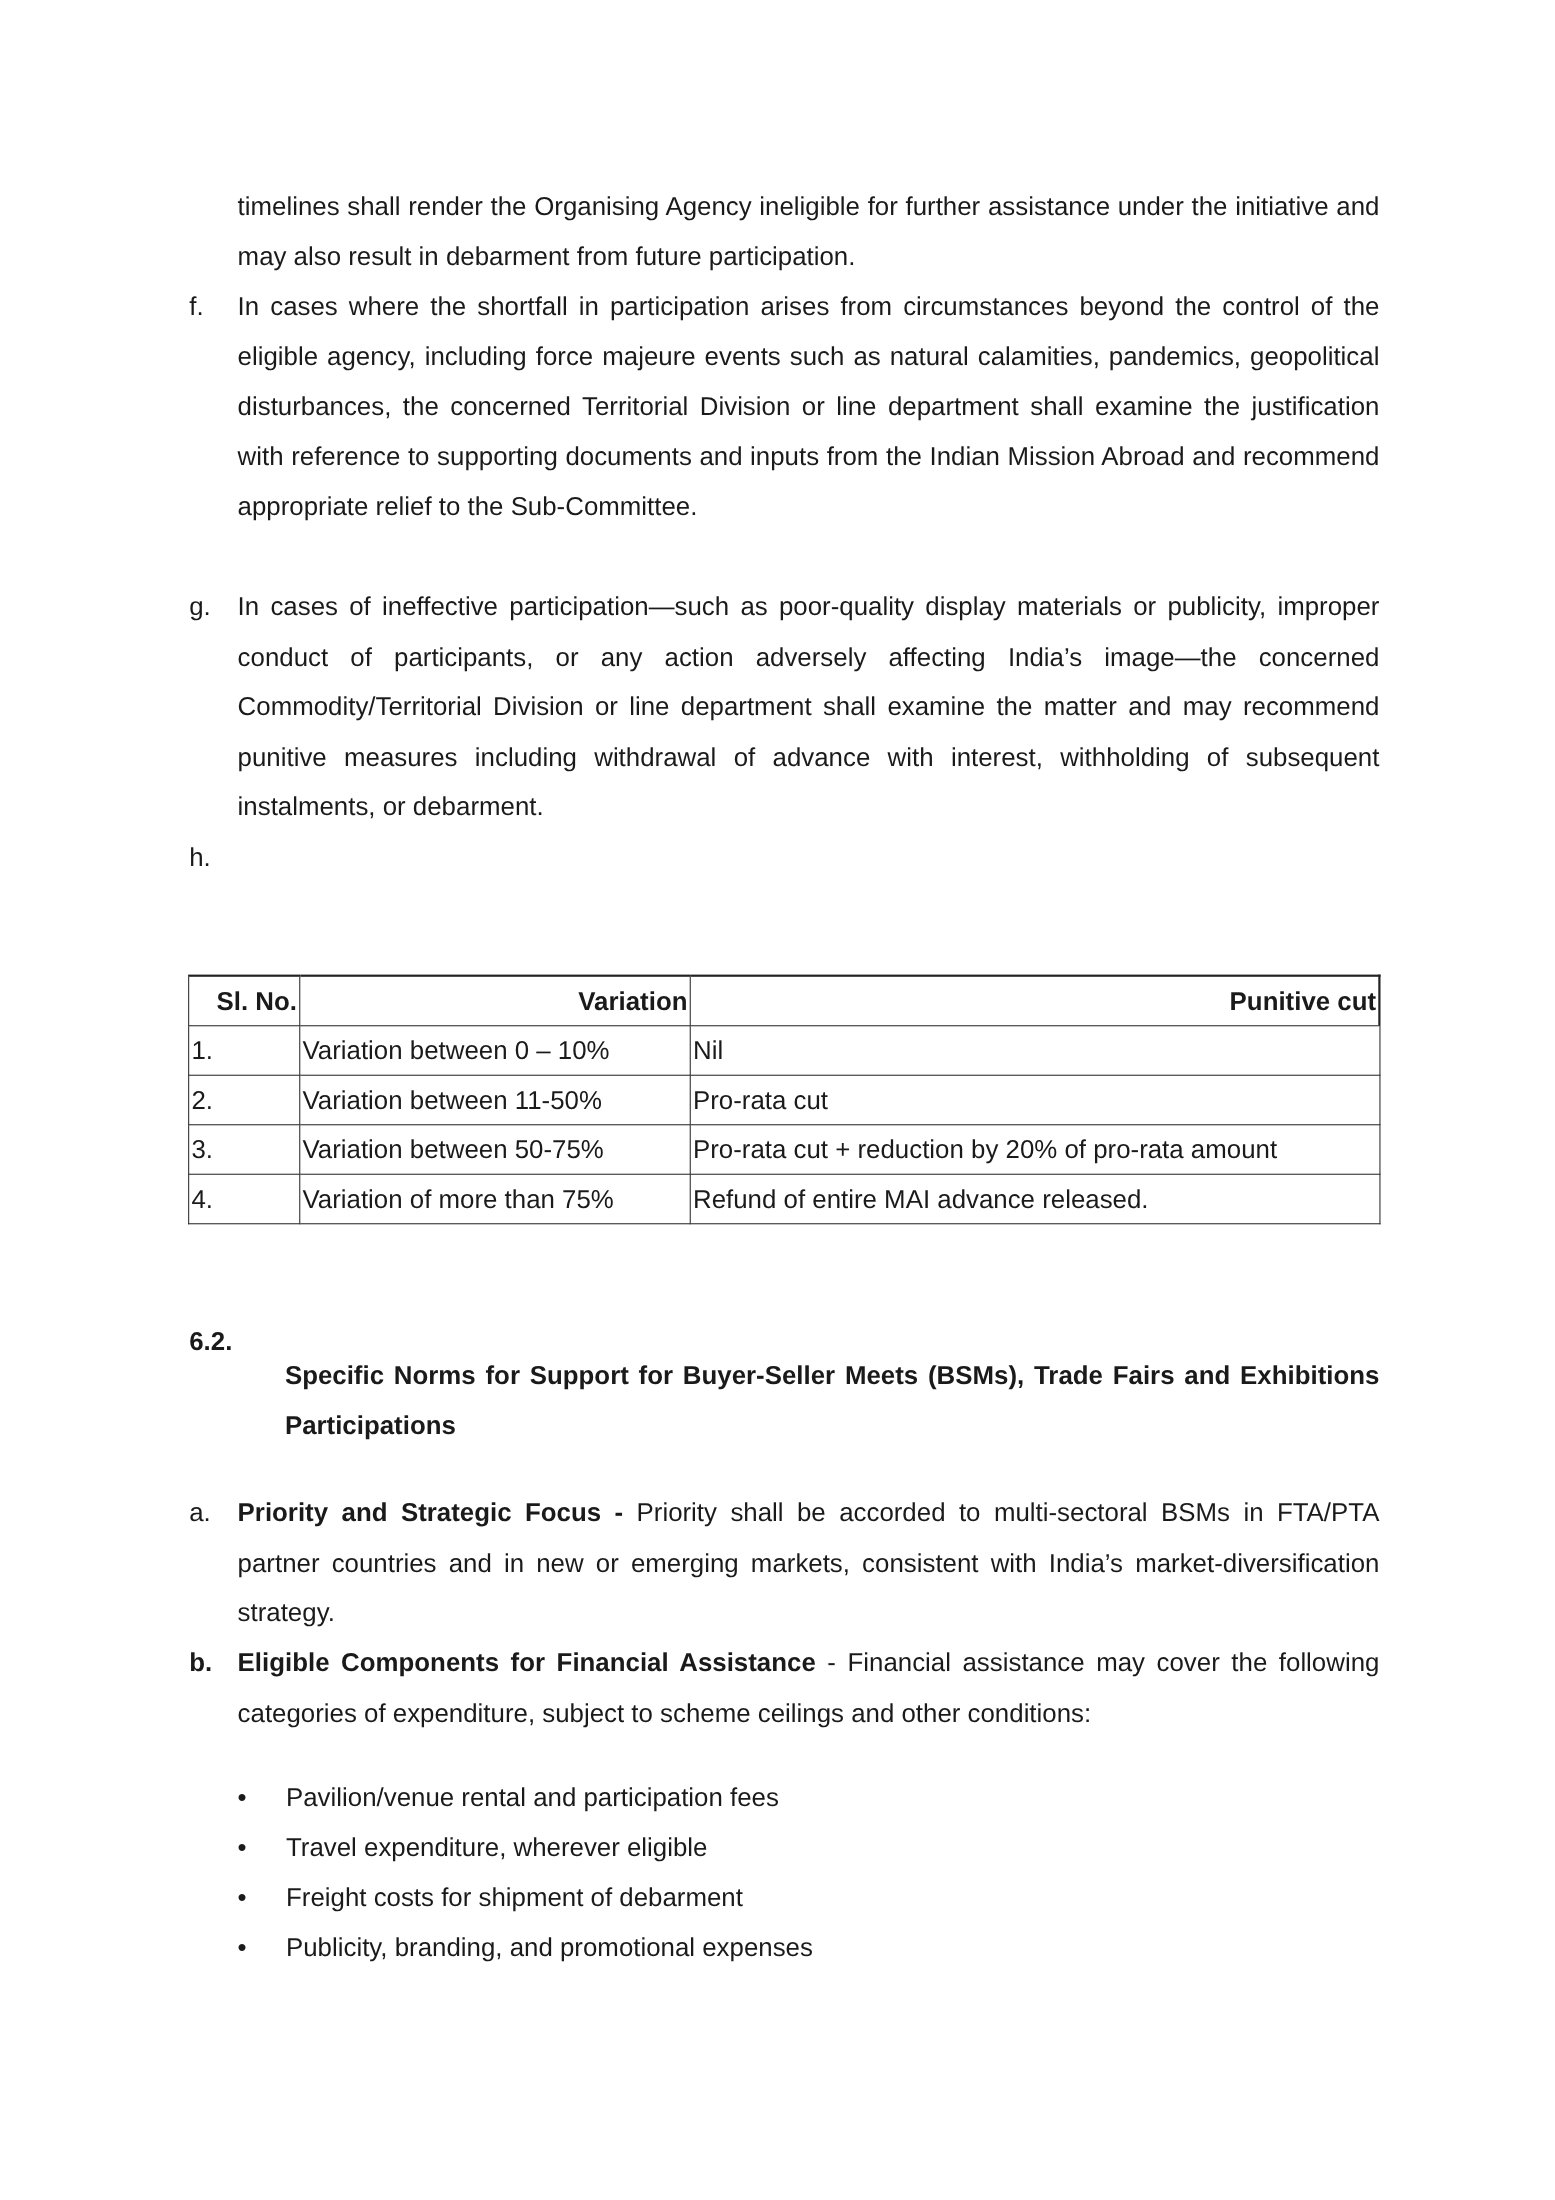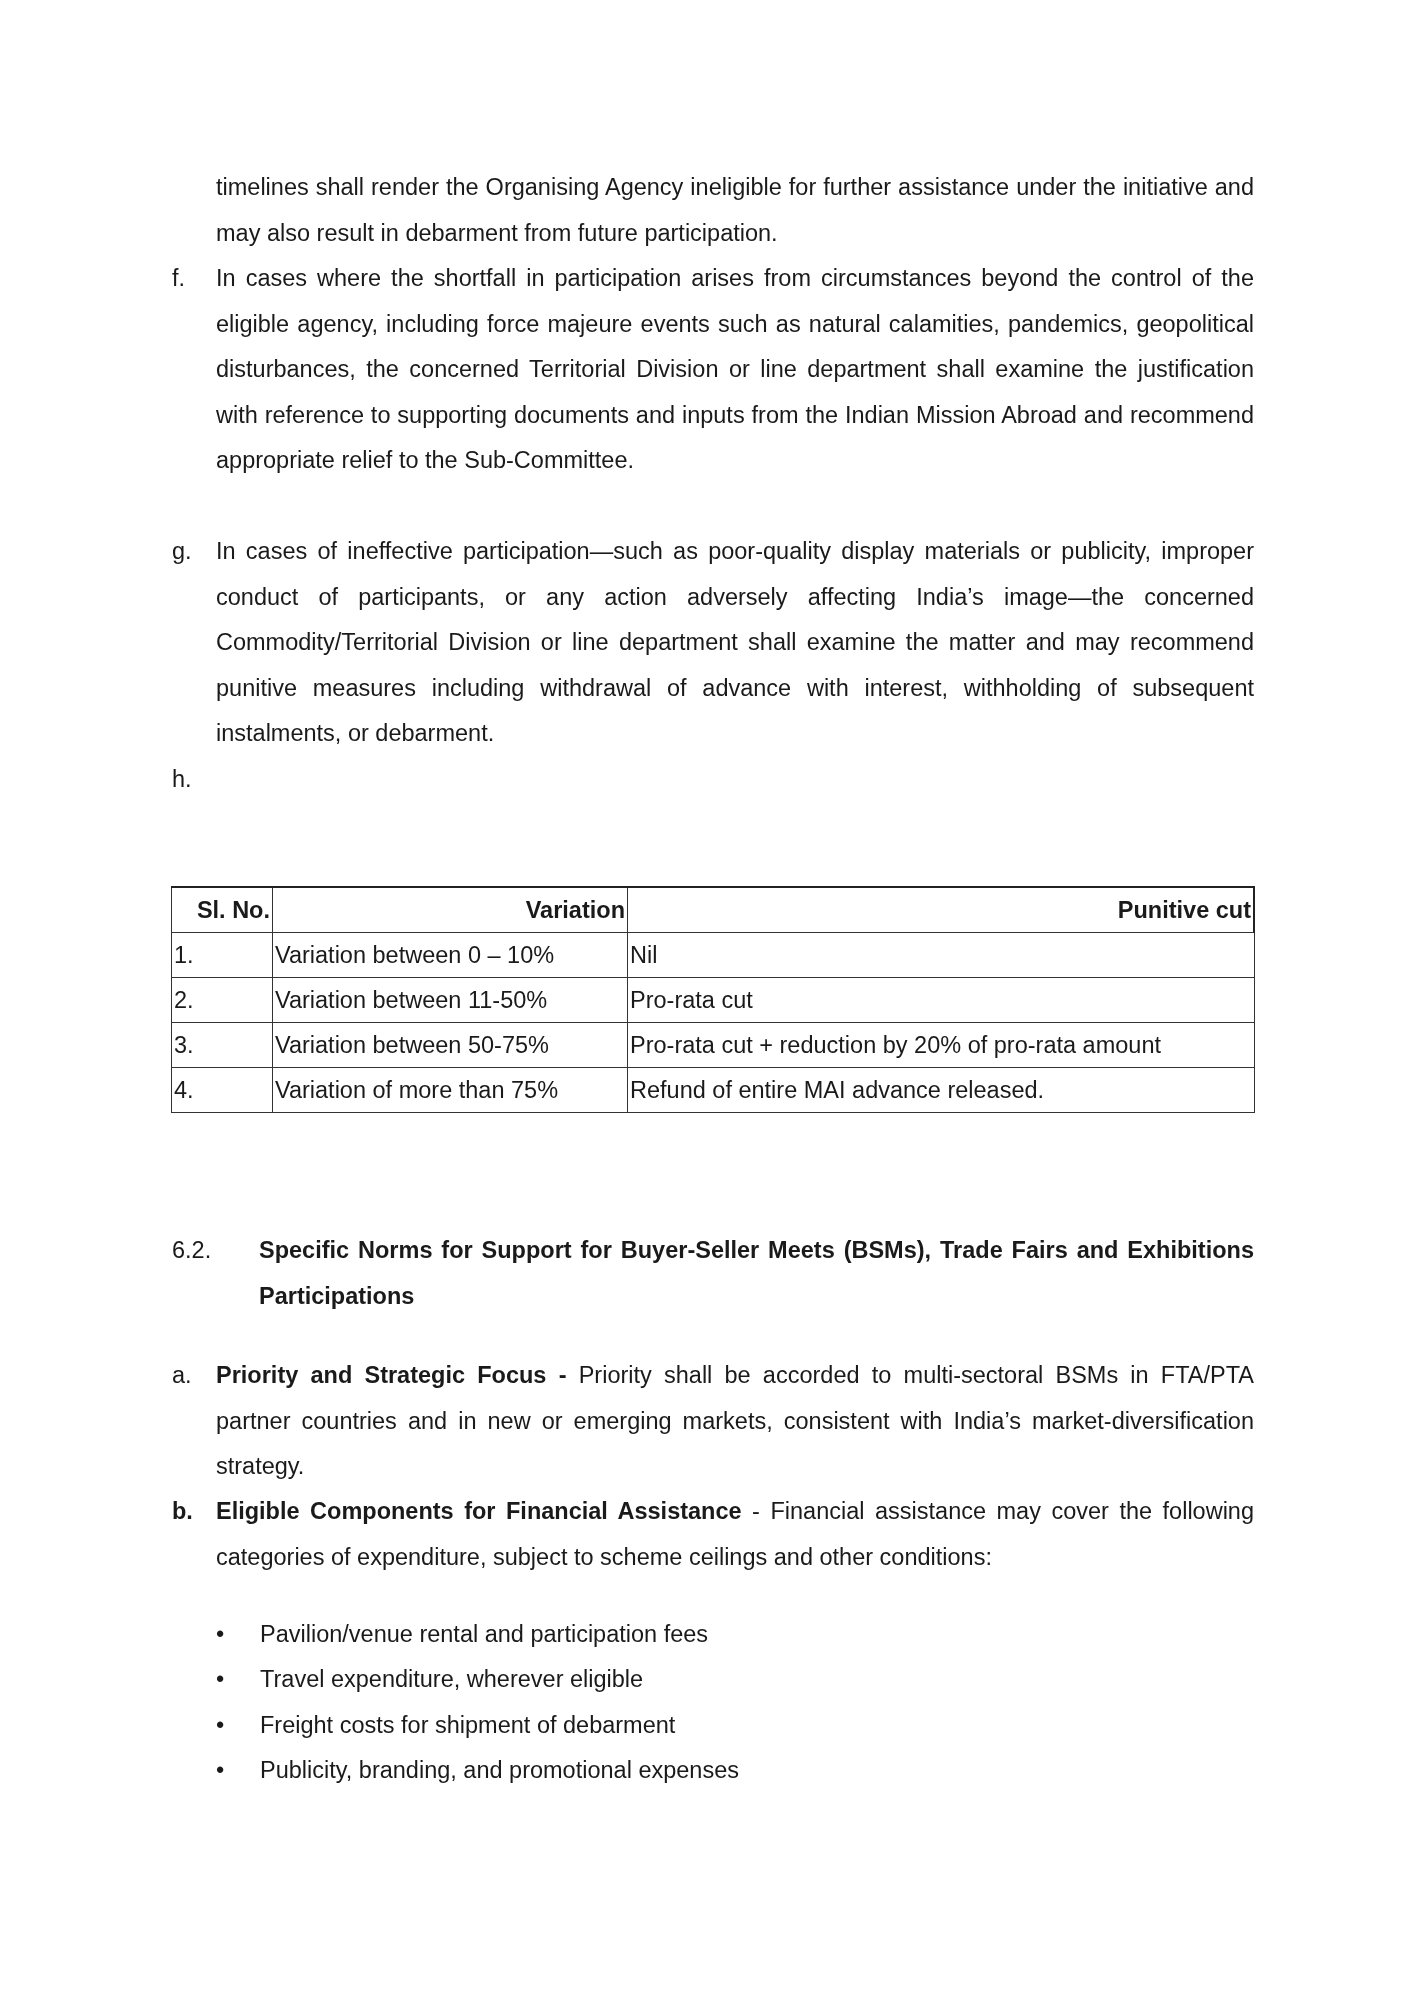--- a/index.html
+++ b/index.html
@@ -18,21 +18,21 @@
   }
   table.cuts th, table.cuts td {
     border: 1.5px solid #333; height: 44px; padding: 0 2px; vertical-align: middle;
   }
   table.cuts th { font-weight: bold; text-align: center; }
   table.cuts tr.head th { border-top: 2.5px solid #222; text-align: right; }
   table.cuts tr.head th:last-child { border-right: 2.5px solid #222; }
   table.cuts td { text-align: left; }
   .col1 { width: 96px; }
   .col2 { width: 350px; }
-  .heading-num { position: absolute; left: 172px; top: 1228px; font-weight: normal; line-height: 45.6px; }
+  .heading-num { position: absolute; left: 172px; top: 1197px; font-weight: bold; line-height: 45.6px; }
   .heading-text { position: absolute; left: 259px; top: 1228px; width: 995px; font-weight: bold; line-height: 45.6px; text-align: justify; }
   .bullet-list { position: absolute; left: 210px; top: 1612px; margin: 0; padding: 0; list-style: none; }
   .bullet-list li { position: relative; line-height: 45.4px; padding-left: 50px; }
   .bullet-list li .dot { position: absolute; left: 0; top: 0; width: 20px; text-align: center; }
 </style>
 </head>
 <body>
 
 <div class="page">
 

